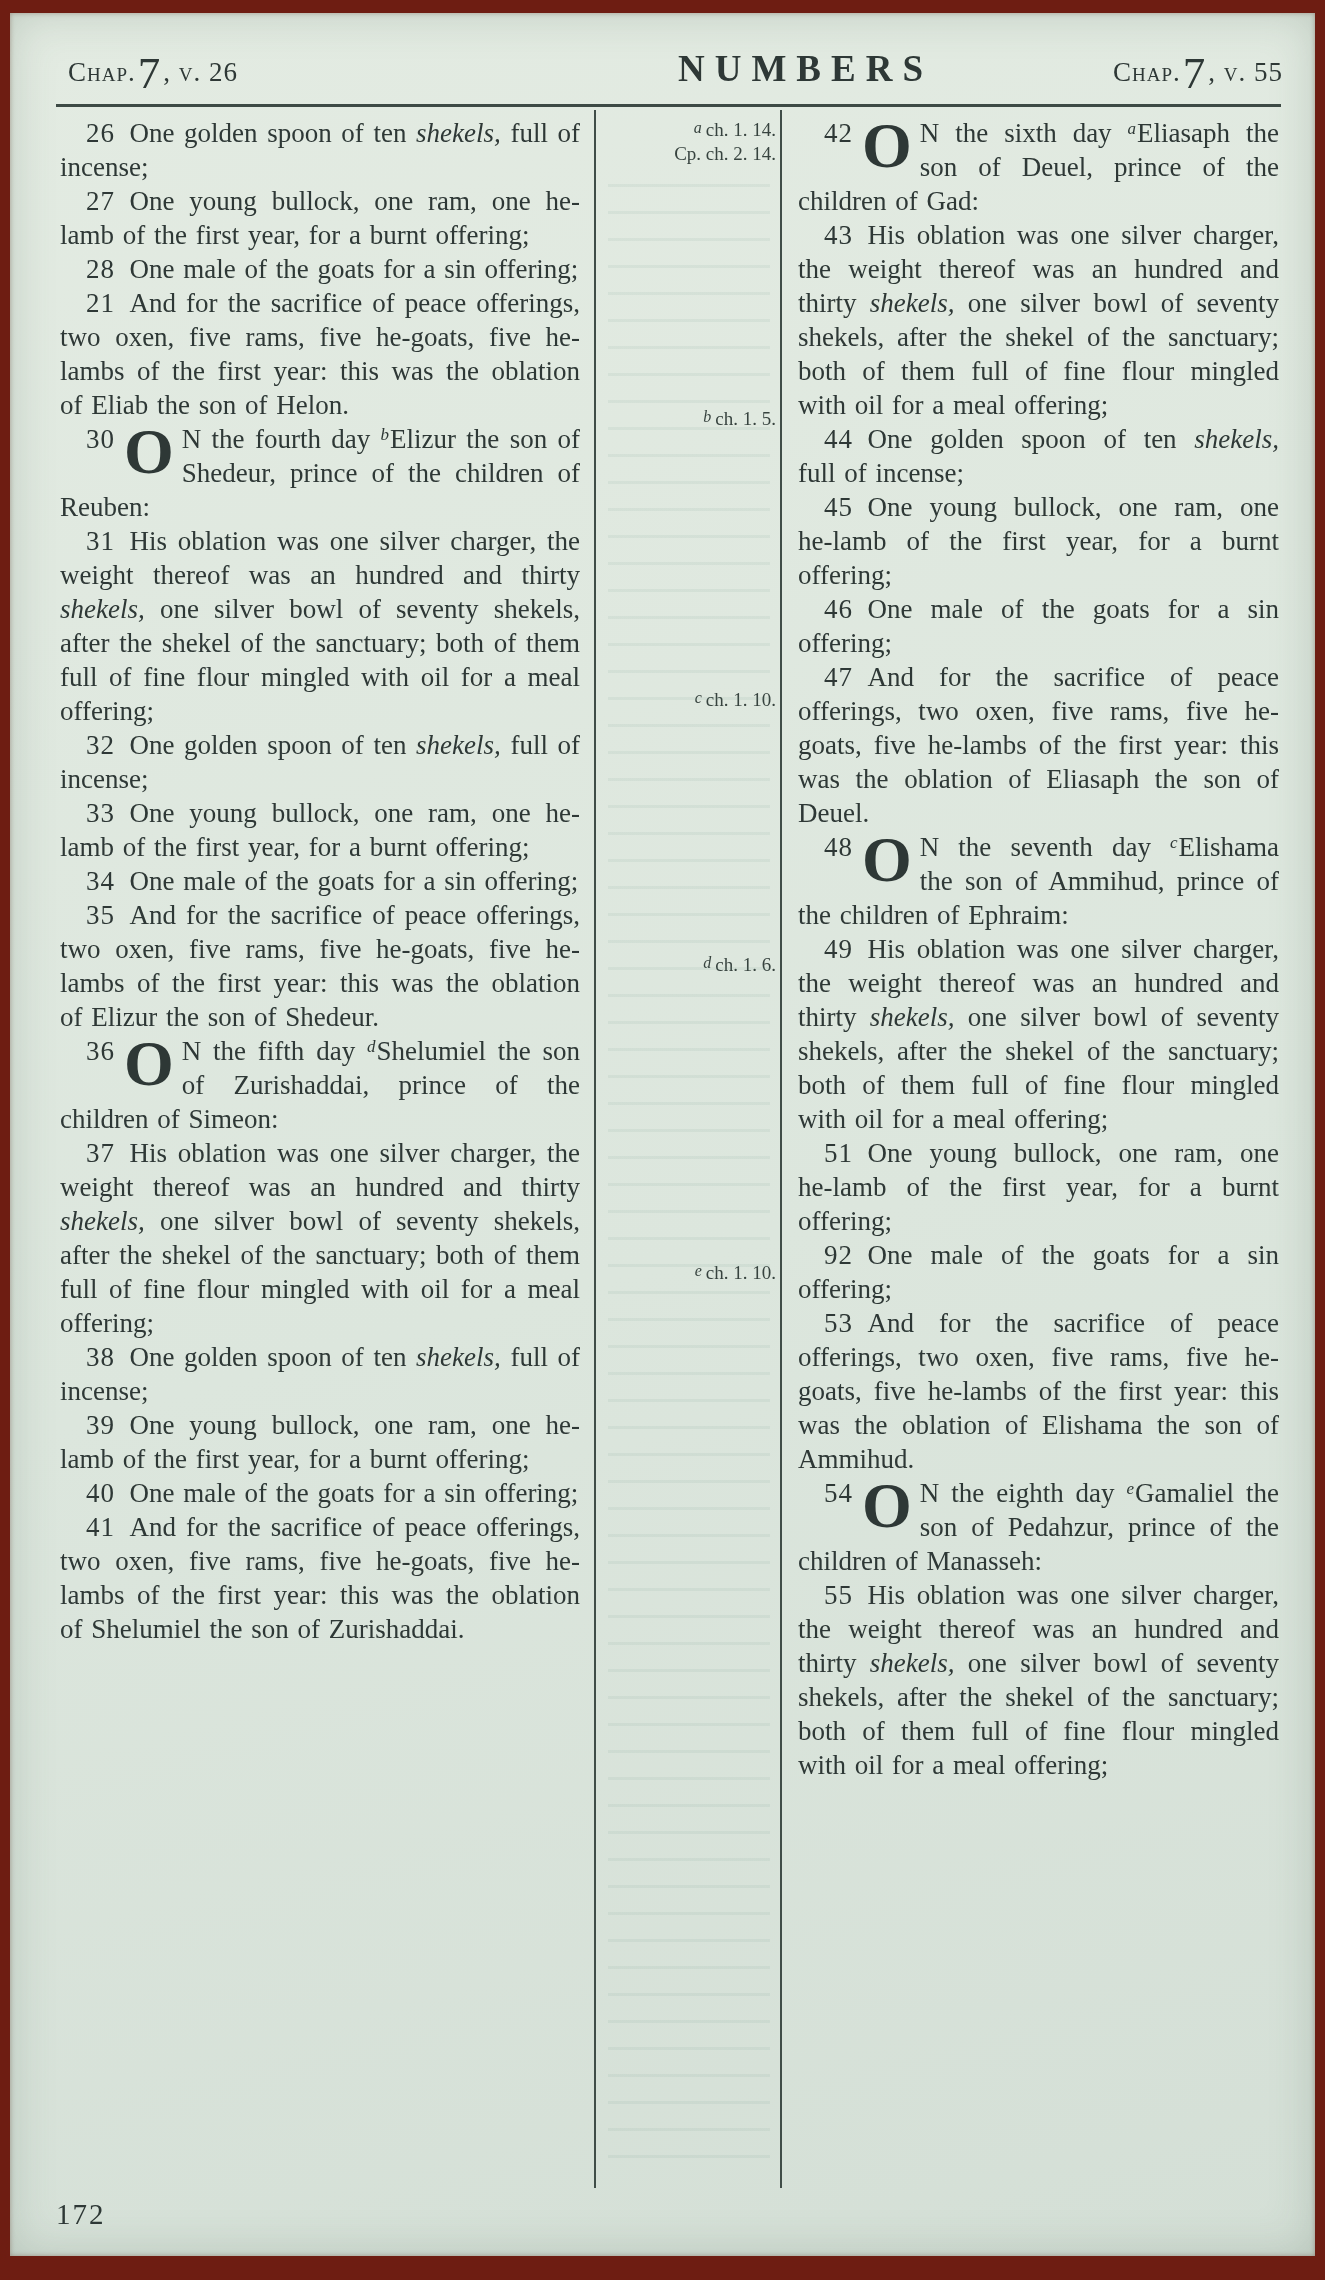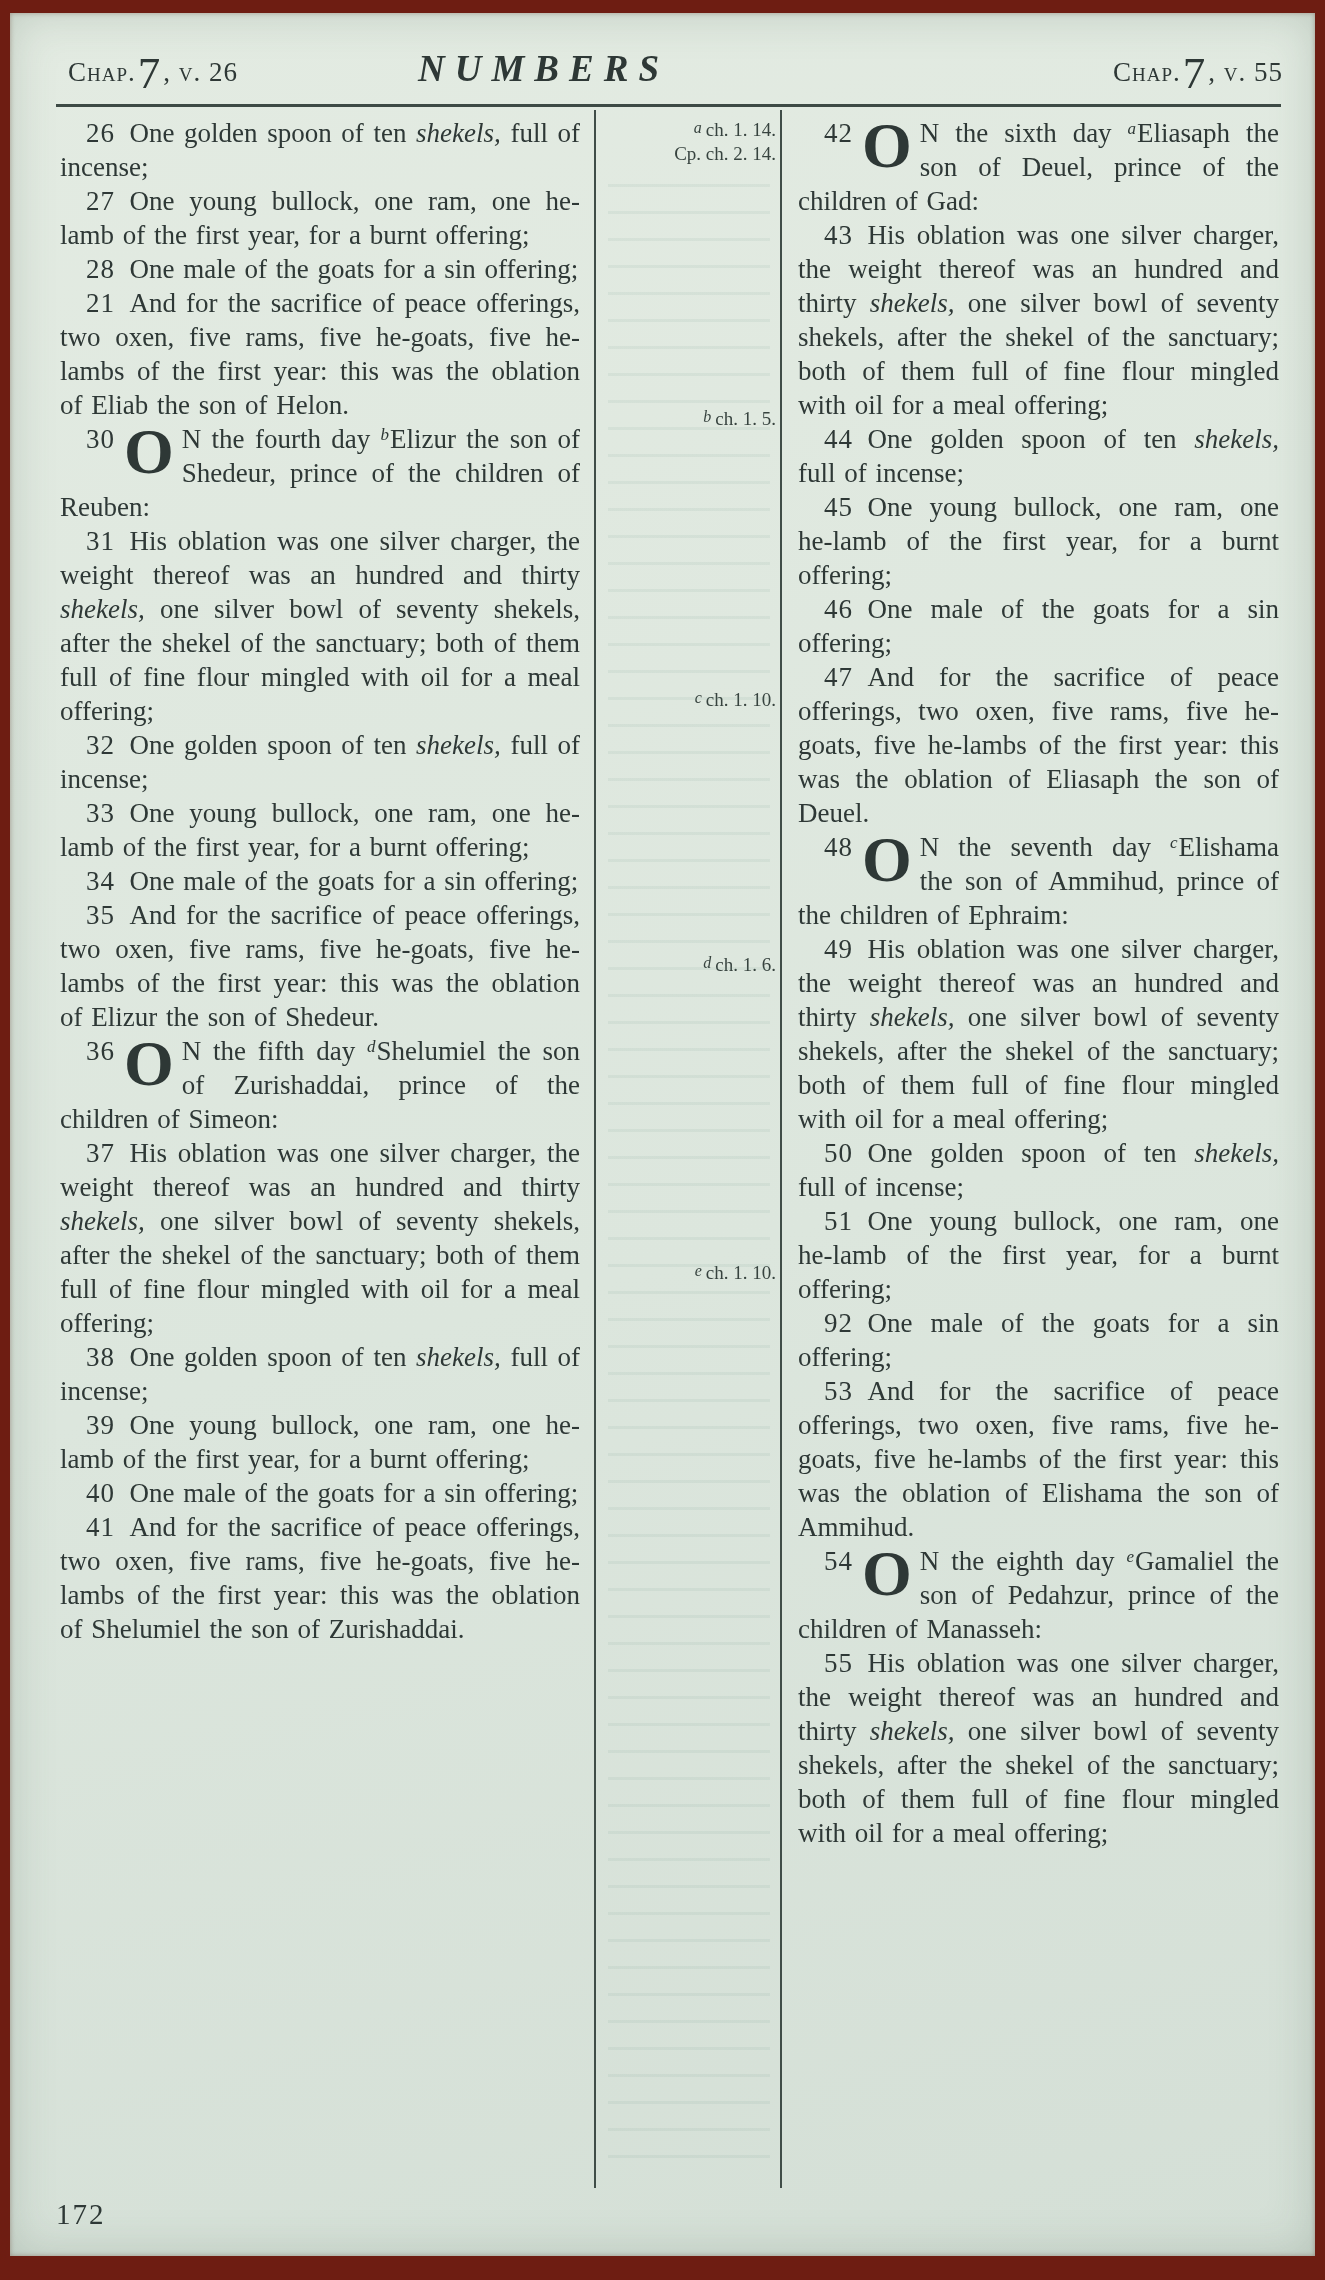--- a/index.html
+++ b/index.html
@@ -18,21 +18,21 @@
   .inner{
     box-sizing:border-box;position:relative;height:100%;
     padding:34px 32px 0 46px;overflow:hidden;
   }
   
   .pagehead{display:flex;align-items:baseline;}
   .rh{font-size:27px;font-variant:small-caps;letter-spacing:1px;white-space:nowrap;}
   .rh-left{width:350px;margin-left:12px;}
   .rh-right{width:350px;text-align:right;}
   .chnum{font-size:45px;line-height:1;vertical-align:-7px;font-weight:400;padding:0 2px;}
-  .bt{flex:1;text-align:left;font-size:37px;font-weight:700;letter-spacing:10px;font-style:italic;}
+  .bt{flex:1;text-align:right;font-size:37px;font-weight:700;letter-spacing:10px;}
   .headrule{border-top:3px solid #3d4a45;margin:8px 2px 0 0;}
   
   .textbody{display:flex;height:2078px;overflow:hidden;margin-top:3px;}
   .col{font-size:27px;line-height:34px;word-spacing:2px;text-align:justify;}
   .col-left{flex:0 0 538px;box-sizing:border-box;padding:6px 14px 0 4px;}
   .notes{
     flex:0 0 188px;box-sizing:border-box;position:relative;
     border-left:2px solid #404d48;border-right:2px solid #404d48;
   }
   .notes::after{
@@ -109,21 +109,20 @@
         </div>
       <div class="col col-right">
           <p class="verse drop"><span class="vnum fl">42</span><span class="dcap">O</span>N the sixth day <sup class="ref">a</sup>Eliasaph the son of Deuel, prince of the children of Gad:</p>
           <p class="verse"><span class="vnum">43 </span>His oblation was one silver charger, the weight thereof was an hundred and thirty <i>shekels,</i> one silver bowl of seventy shekels, after the shekel of the sanctuary; both of them full of fine flour mingled with oil for a meal offering;</p>
           <p class="verse"><span class="vnum">44 </span>One golden spoon of ten <i>shekels,</i> full of incense;</p>
           <p class="verse"><span class="vnum">45 </span>One young bullock, one ram, one he-lamb of the first year, for a burnt offering;</p>
           <p class="verse"><span class="vnum">46 </span>One male of the goats for a sin offering;</p>
           <p class="verse"><span class="vnum">47 </span>And for the sacrifice of peace offerings, two oxen, five rams, five he-goats, five he-lambs of the first year: this was the oblation of Eliasaph the son of Deuel.</p>
           <p class="verse drop"><span class="vnum fl">48</span><span class="dcap">O</span>N the seventh day <sup class="ref">c</sup>Elishama the son of Ammihud, prince of the children of Ephraim:</p>
           <p class="verse"><span class="vnum">49 </span>His oblation was one silver charger, the weight thereof was an hundred and thirty <i>shekels,</i> one silver bowl of seventy shekels, after the shekel of the sanctuary; both of them full of fine flour mingled with oil for a meal offering;</p>
-          <p class="verse"><span class="vnum">50 </span>One golden spoon of ten <i>shekels,</i> full of incense;</p>
           <p class="verse"><span class="vnum">51 </span>One young bullock, one ram, one he-lamb of the first year, for a burnt offering;</p>
           <p class="verse"><span class="vnum">92 </span>One male of the goats for a sin offering;</p>
           <p class="verse"><span class="vnum">53 </span>And for the sacrifice of peace offerings, two oxen, five rams, five he-goats, five he-lambs of the first year: this was the oblation of Elishama the son of Ammihud.</p>
           <p class="verse drop"><span class="vnum fl">54</span><span class="dcap">O</span>N the eighth day <sup class="ref">e</sup>Gamaliel the son of Pedahzur, prince of the children of Manasseh:</p>
           <p class="verse"><span class="vnum">55 </span>His oblation was one silver charger, the weight thereof was an hundred and thirty <i>shekels,</i> one silver bowl of seventy shekels, after the shekel of the sanctuary; both of them full of fine flour mingled with oil for a meal offering;</p>
         </div>
     </div>
 
     <div class="pagenum">172</div>
 

